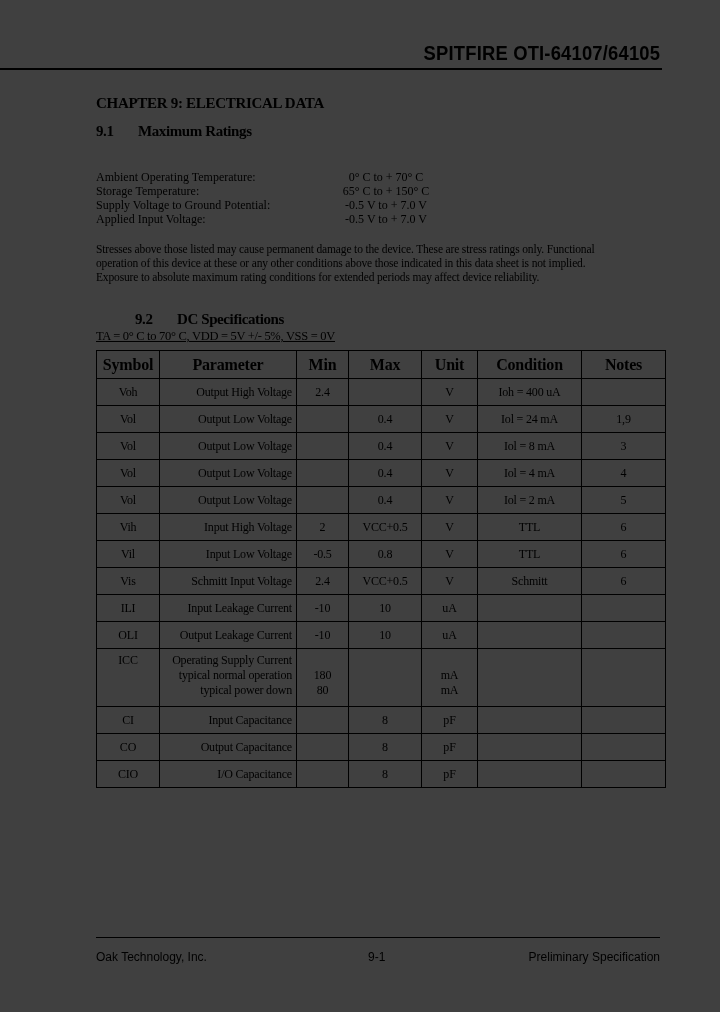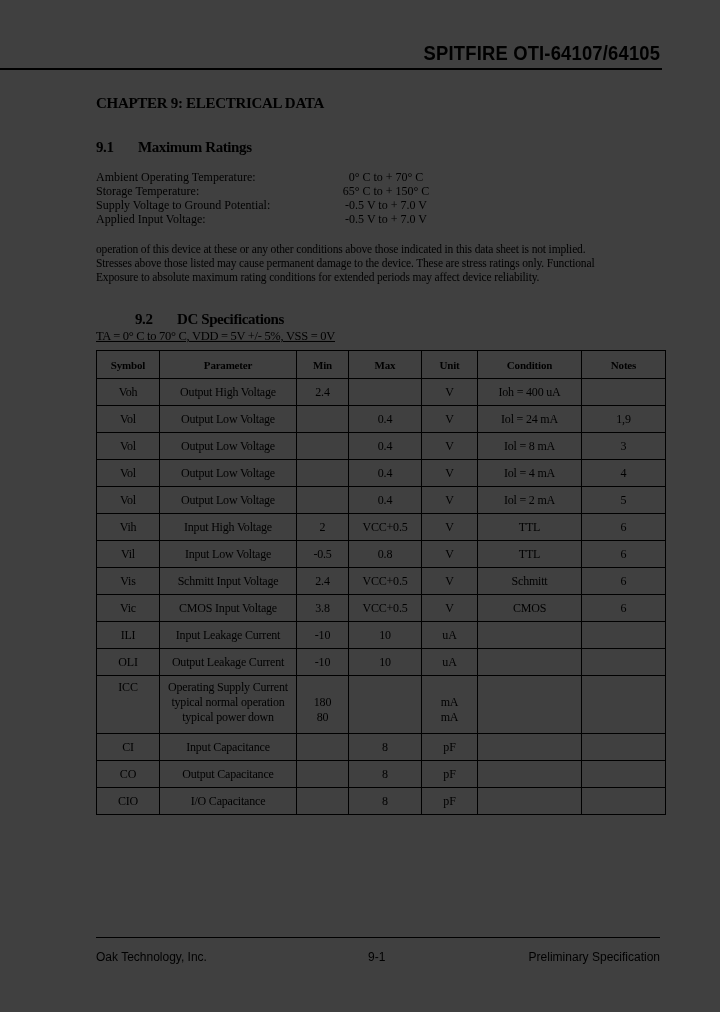--- a/index.html
+++ b/index.html
@@ -15,43 +15,43 @@
   .header-title {
     right: 60px; top: 42px;
     font-family: "Liberation Sans", "DejaVu Sans", sans-serif;
     font-weight: bold; font-size: 20px; letter-spacing: 0.2px;
     transform: scaleX(0.92); transform-origin: right;
   }
   .header-rule { left: 0; top: 68px; width: 662px; height: 2px; background: #000; }
   .chapter { left: 96px; top: 95px; font-weight: bold; font-size: 15px; letter-spacing: -0.3px; }
   .section { font-weight: bold; font-size: 15px; letter-spacing: -0.4px; }
   .section .num { display: inline-block; width: 42px; }
-  .s91 { left: 96px; top: 139px; }
+  .s91 { left: 96px; top: 123px; }
   .s92 { left: 96px; top: 311px; margin-left: 39px; }
   .ratings { left: 96px; top: 170px; font-size: 12px; line-height: 14px; font-family: Liberation Serif, serif; }
   .ratings .row { display: flex; }
   .ratings .lbl { width: 225px; }
   .ratings .val { width: 130px; text-align: center; }
   .para { left: 96px; top: 242px; width: 560px; font-size: 11.5px; line-height: 14px; letter-spacing: -0.15px; }
   .cond { left: 96px; top: 329px; font-size: 12.5px; letter-spacing: -0.3px; text-decoration: underline; }
   table.spec {
     position: absolute; left: 96px; top: 350px;
     border-collapse: collapse;
     font-size: 12px;
   }
   table.spec td, table.spec th {
     border: 1px solid #000;
     padding: 0 4px;
     height: 26px;
     vertical-align: middle;
     text-align: center;
     letter-spacing: -0.2px;
   }
-  table.spec th { font-weight: bold; font-size: 11px; height: 27px; }
-  table.spec td.param { text-align: center; padding-left: 4px; }
+  table.spec th { font-weight: bold; font-size: 16px; height: 27px; }
+  table.spec td.param { text-align: right; padding-left: 4px; }
   table.spec tr.tall td { height: 53px; vertical-align: top; padding-top: 4px; line-height: 15px; }
   .c-sym { width: 54px; } .c-par { width: 128px; } .c-min { width: 43px; }
   .c-max { width: 64px; } .c-unit { width: 47px; } .c-cond { width: 95px; } .c-notes { width: 75px; }
   .footer-rule { left: 96px; top: 937px; width: 564px; height: 1px; background: #000; }
   .footer { top: 950px; font-family: "Liberation Sans", "DejaVu Sans", sans-serif; font-size: 12px; }
   .f-left { left: 96px; text-align: center; } .f-mid { left: 368px; } .f-right { right: 60px; }
 </style>
 </head>
 <body>
 
@@ -77,22 +77,22 @@
       <span class="lbl">Supply Voltage to Ground Potential:</span>
       <span class="val">-0.5 V to + 7.0 V</span>
     </div>
   <div class="row">
       <span class="lbl">Applied Input Voltage:</span>
       <span class="val">-0.5 V to + 7.0 V</span>
     </div>
 </div>
 
 <div class="abs para">
+  <div>Stresses above those listed may cause permanent damage to the device.  These are stress ratings only.  Functional</div>
   <div>operation of this device at these or any other conditions above those indicated in this data sheet is not implied.</div>
-  <div>Stresses above those listed may cause permanent damage to the device.  These are stress ratings only.  Functional</div>
   <div>Exposure to absolute maximum rating conditions for extended periods may affect device reliability.</div>
 </div>
 
 <div class="abs section s92">
   <span class="num">9.2</span><span>DC Specifications</span>
 </div>
 <div class="abs cond">TA = 0° C to 70° C, VDD = 5V +/- 5%, VSS = 0V</div>
 
 <table class="spec">
   <thead>
@@ -170,29 +170,20 @@
         <td>TTL</td>
         <td>6</td>
       </tr>
     <tr>
         <td>Vis</td>
         <td class="param">Schmitt Input Voltage</td>
         <td>2.4</td>
         <td>VCC+0.5</td>
         <td>V</td>
         <td>Schmitt</td>
-        <td>6</td>
-      </tr>
-    <tr>
-        <td>Vic</td>
-        <td class="param">CMOS Input Voltage</td>
-        <td>3.8</td>
-        <td>VCC+0.5</td>
-        <td>V</td>
-        <td>CMOS</td>
         <td>6</td>
       </tr>
     <tr>
         <td>ILI</td>
         <td class="param">Input Leakage Current</td>
         <td>-10</td>
         <td>10</td>
         <td>uA</td>
         <td></td>
         <td></td>

